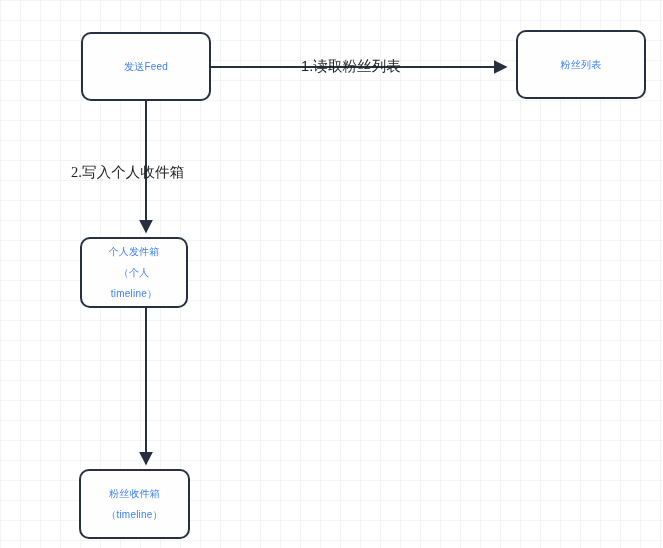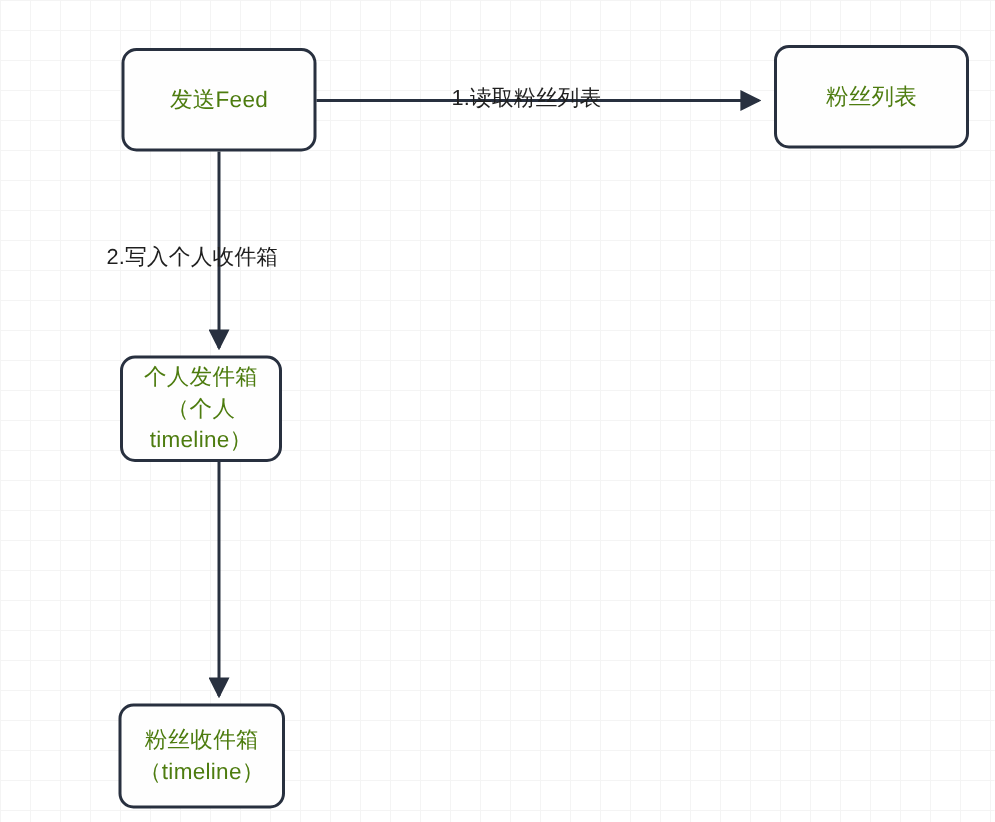--- a/index.html
+++ b/index.html
@@ -36,42 +36,42 @@
   .node-box {
     position: absolute;
     box-sizing: border-box;
     border: 2px solid #28303f;
     border-radius: 10px;
     background: #fefefe;
     display: flex;
     align-items: center;
     justify-content: center;
     text-align: center;
-    color: #4d7c0f;
-    font-size: 15px;
+    color: #3b82f6;
+    font-size: 10px;
     line-height: 21px;
     letter-spacing: 0.2px;
     white-space: pre-line;
   }
   .edge-label {
     position: absolute;
     color: #1f1f1f;
     font-size: 14.5px;
     line-height: 17px;
     letter-spacing: 0.1px;
     white-space: nowrap;
     background: transparent;
   }
   #node-send-feed   { left: 81px;  top: 32px;  width: 130px; height: 69px; }
   #node-fans-list   { left: 516px; top: 30px;  width: 130px; height: 69px; }
   #node-personal-outbox { left: 80px; top: 237px; width: 108px; height: 71px; }
   #node-fans-inbox  { left: 79px;  top: 469px; width: 111px; height: 70px; }
 
   #label-read-fans  { left: 301px; top: 58px; }
-  #label-write-personal-inbox { left: 71px; top: 164px; }
+  #label-write-personal-inbox { left: 71px; top: 164px; font-family: Liberation Serif, serif; }
   #label-active-fans { left: 24px; top: 381px; }
 </style>
 </head>
 <body>
 
 <div id="canvas">
 
   <svg id="diagram-svg" viewBox="0 0 663 548" xmlns="http://www.w3.org/2000/svg">
     <defs>
       <marker id="arrowhead" markerWidth="7" markerHeight="7" refX="6.2" refY="3.5" orient="auto" markerUnits="strokeWidth">

